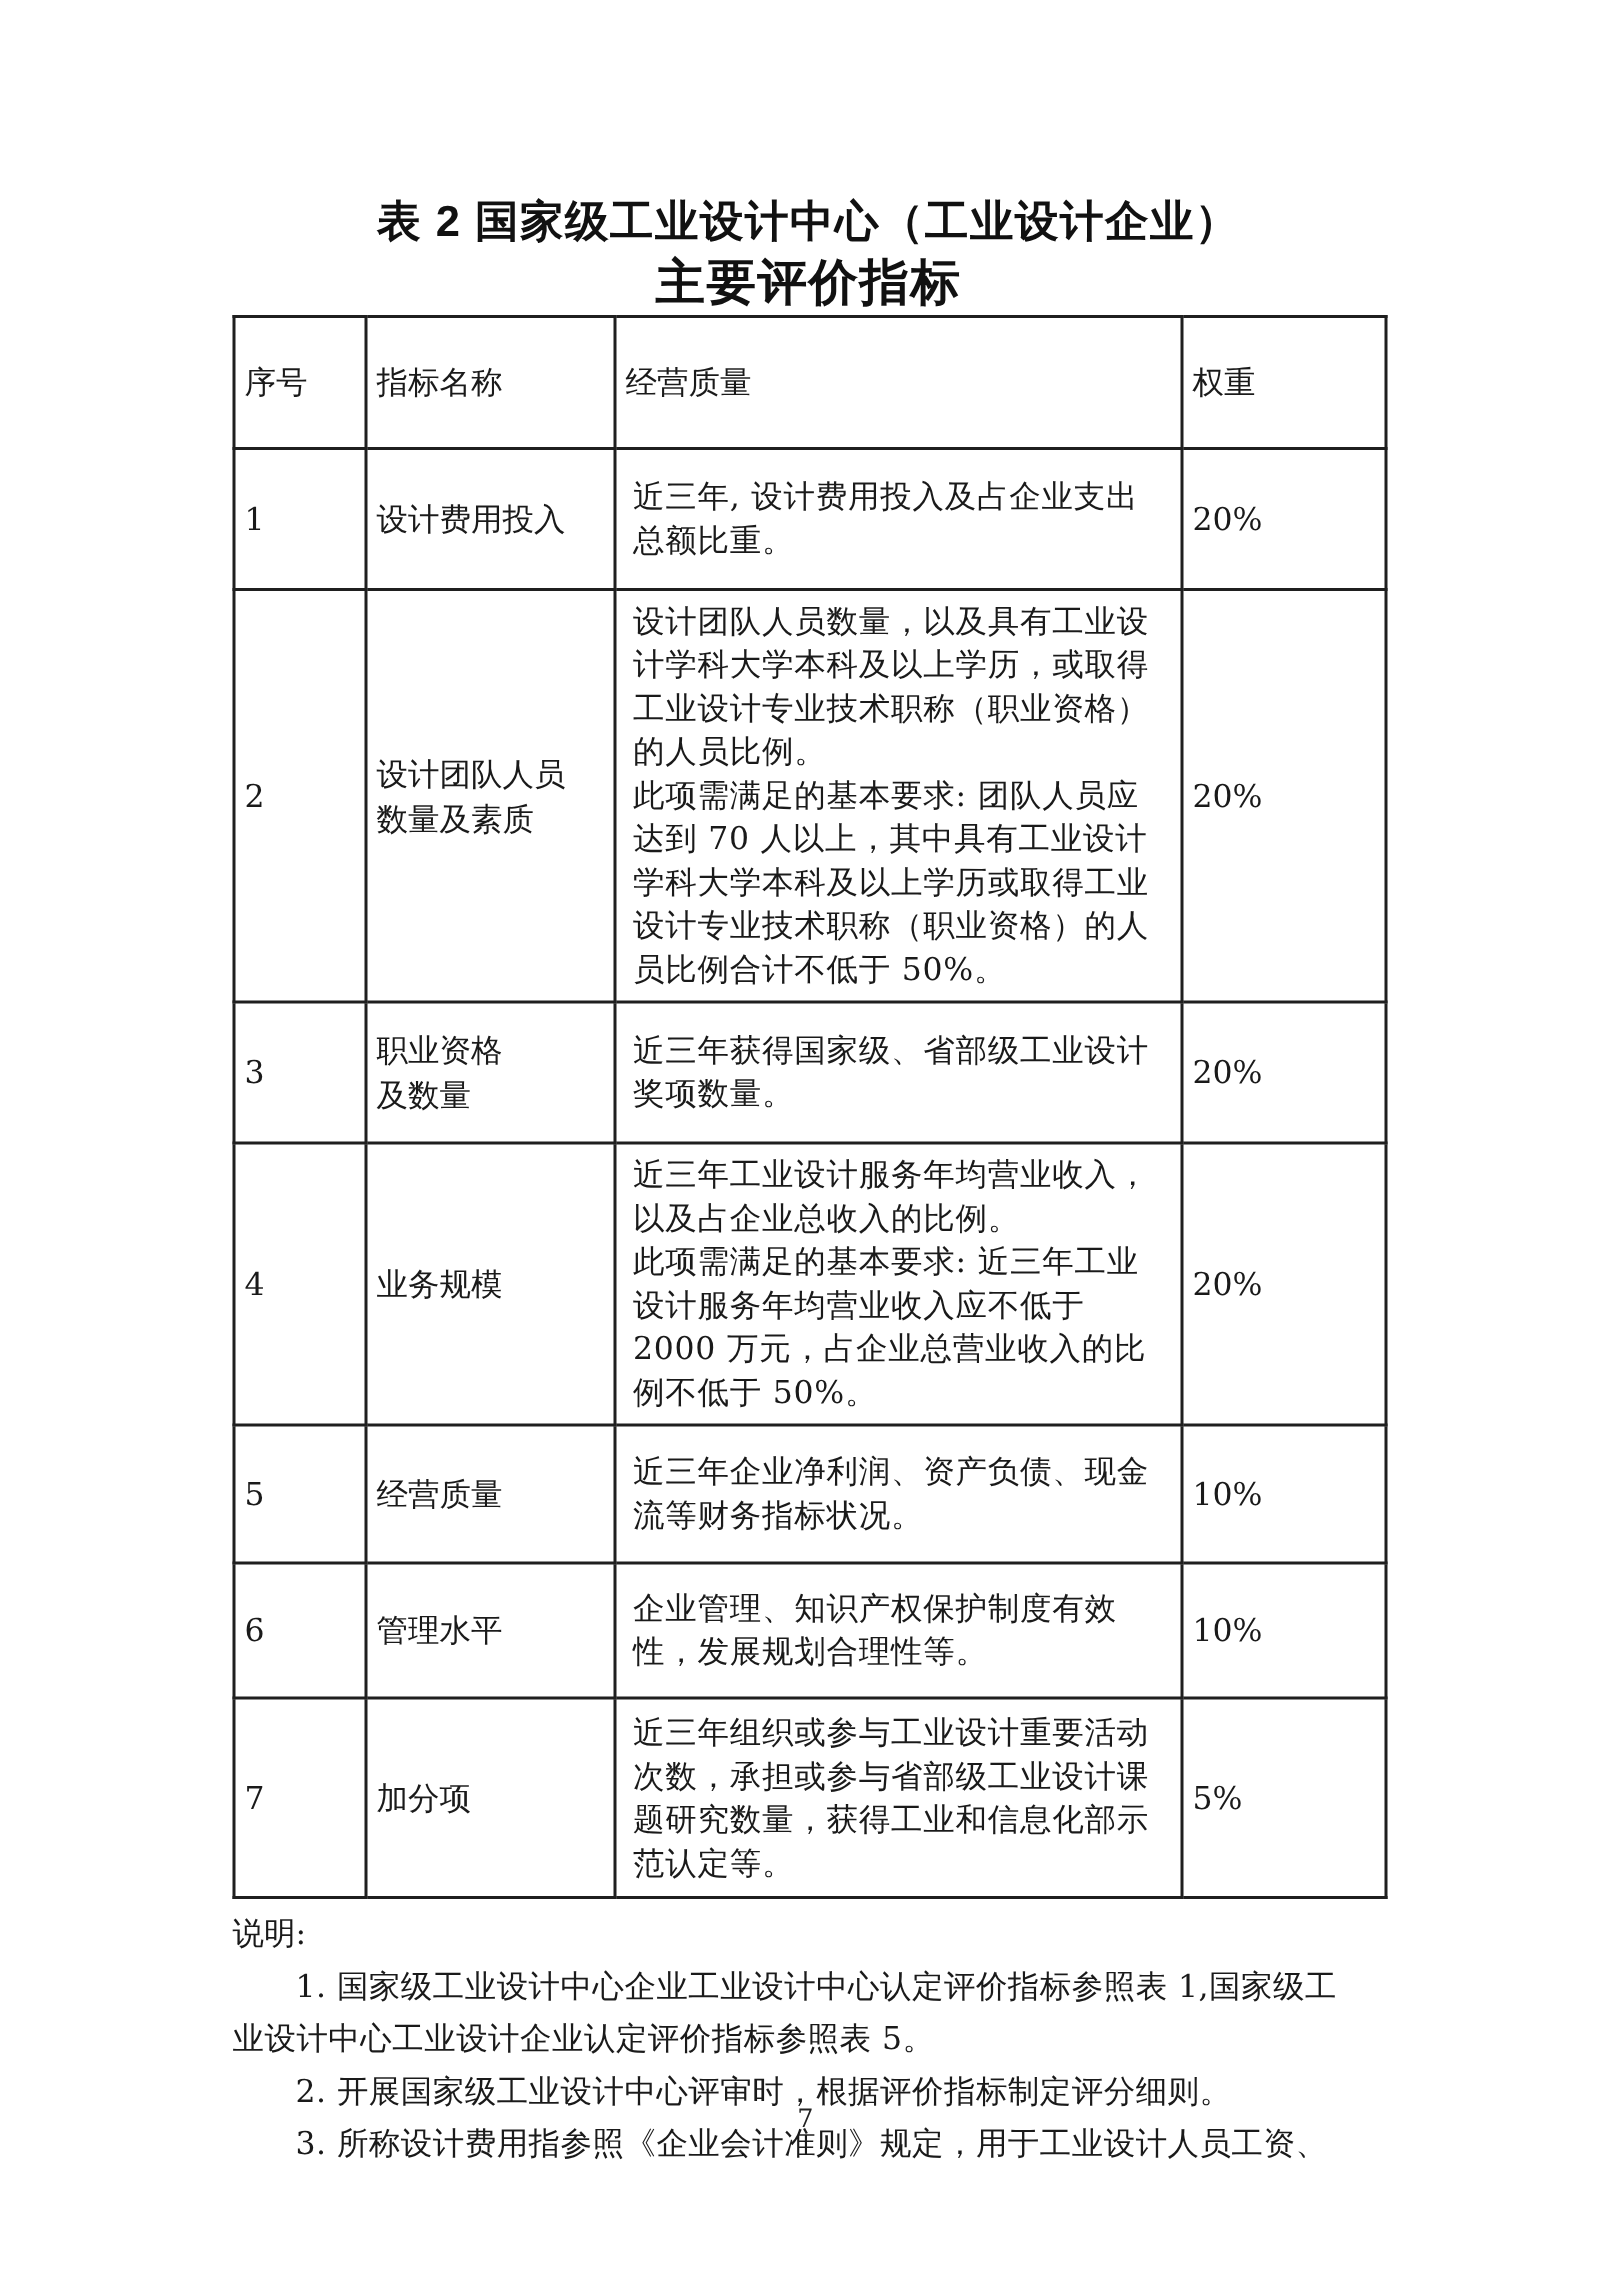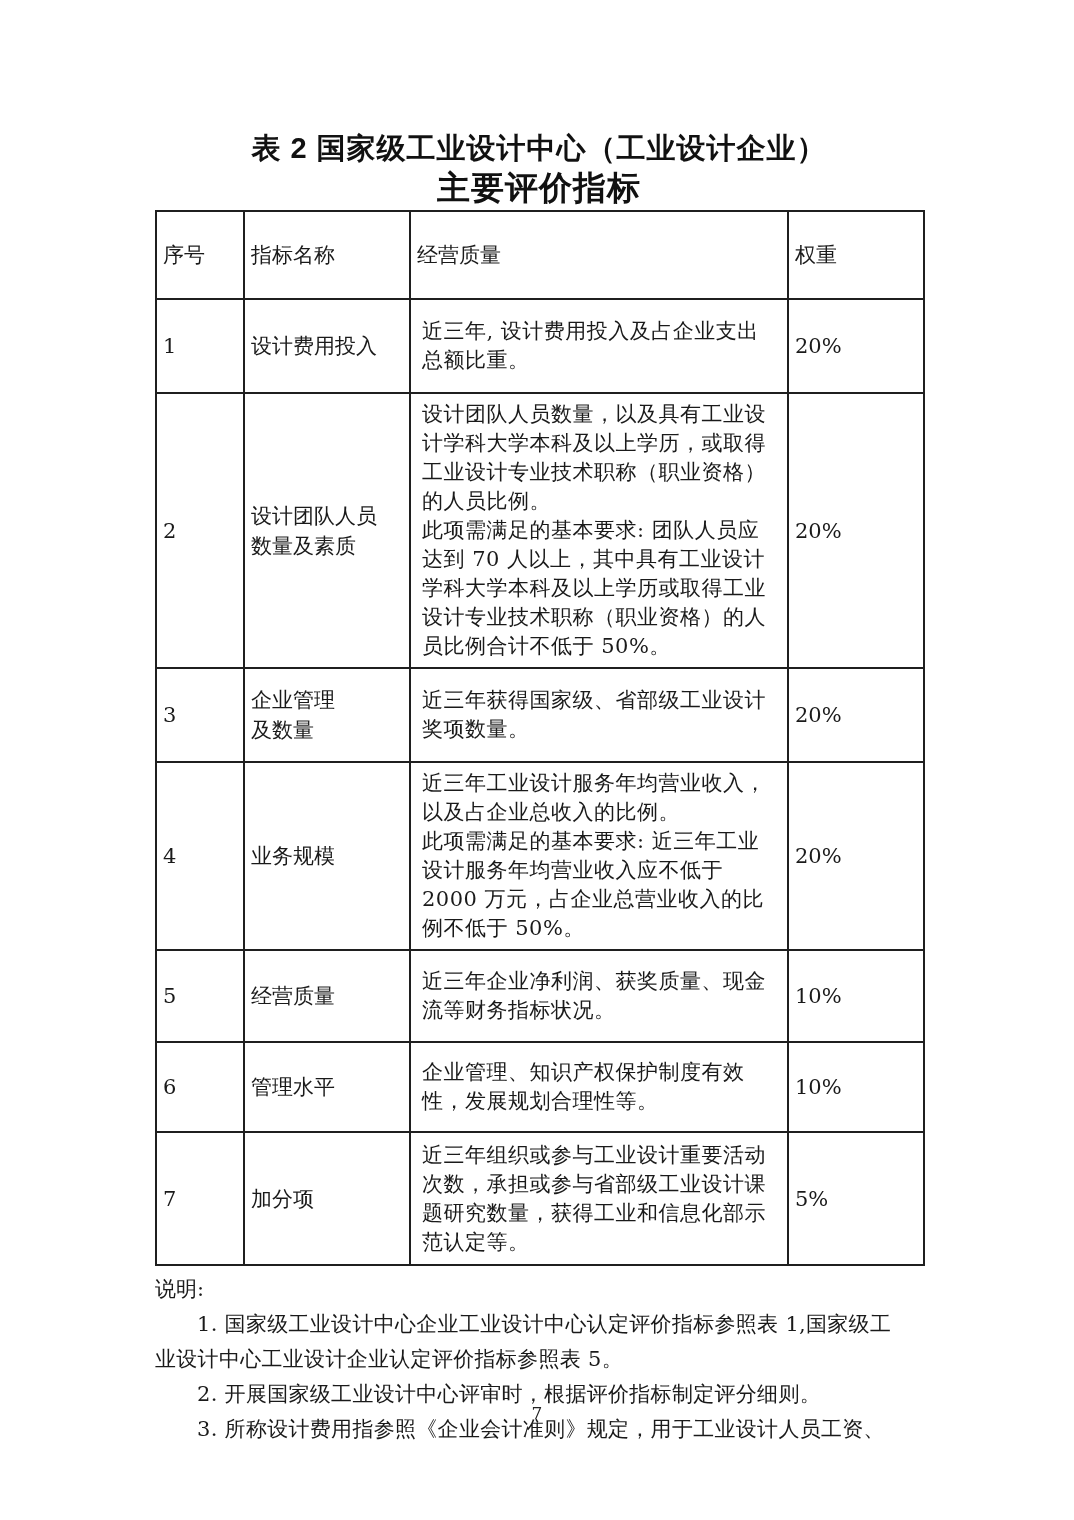--- a/index.html
+++ b/index.html
@@ -144,36 +144,36 @@
       <tr class="h-r2">
         <td class="cell-center">2</td>
         <td class="cell-center">设计团队人员
 数量及素质</td>
         <td class="cell-content">设计团队人员数量，以及具有工业设计学科大学本科及以上学历，或取得工业设计专业技术职称（职业资格）的人员比例。
 此项需满足的基本要求: 团队人员应达到 70 人以上，其中具有工业设计学科大学本科及以上学历或取得工业设计专业技术职称（职业资格）的人员比例合计不低于 50%。</td>
         <td class="cell-center">20%</td>
       </tr>
       <tr class="h-r3">
         <td class="cell-center">3</td>
-        <td class="cell-center">企业管理
+        <td class="cell-center">职业资格
 及数量</td>
         <td class="cell-content">近三年获得国家级、省部级工业设计奖项数量。</td>
         <td class="cell-center">20%</td>
       </tr>
       <tr class="h-r4">
         <td class="cell-center">4</td>
         <td class="cell-center">业务规模</td>
         <td class="cell-content">近三年工业设计服务年均营业收入，以及占企业总收入的比例。
 此项需满足的基本要求: 近三年工业设计服务年均营业收入应不低于 2000 万元，占企业总营业收入的比例不低于 50%。</td>
         <td class="cell-center">20%</td>
       </tr>
       <tr class="h-r5">
         <td class="cell-center">5</td>
         <td class="cell-center">经营质量</td>
-        <td class="cell-content">近三年企业净利润、获奖质量、现金流等财务指标状况。</td>
+        <td class="cell-content">近三年企业净利润、资产负债、现金流等财务指标状况。</td>
         <td class="cell-center">10%</td>
       </tr>
       <tr class="h-r6">
         <td class="cell-center">6</td>
         <td class="cell-center">管理水平</td>
         <td class="cell-content">企业管理、知识产权保护制度有效性，发展规划合理性等。</td>
         <td class="cell-center">10%</td>
       </tr>
       <tr class="h-r7">
         <td class="cell-center">7</td>

